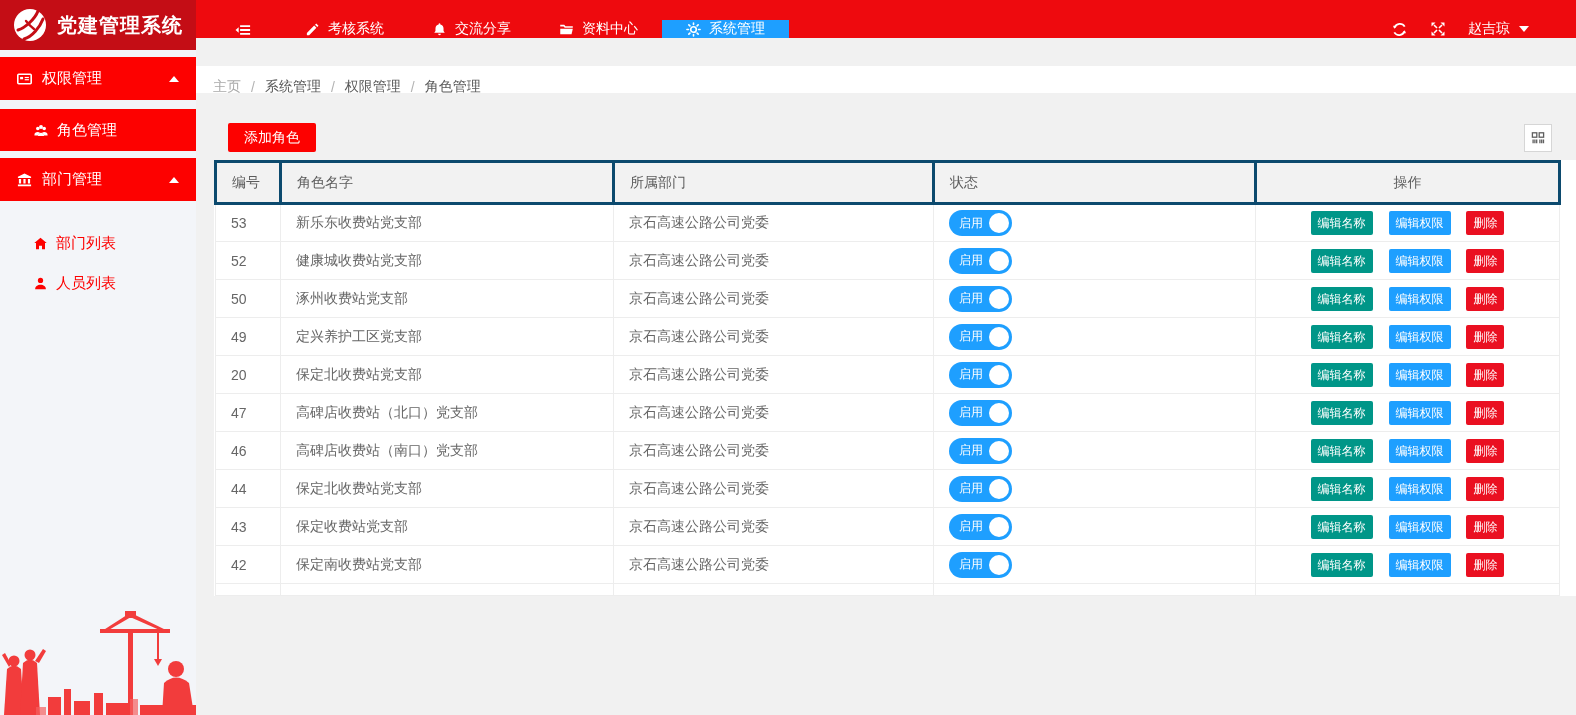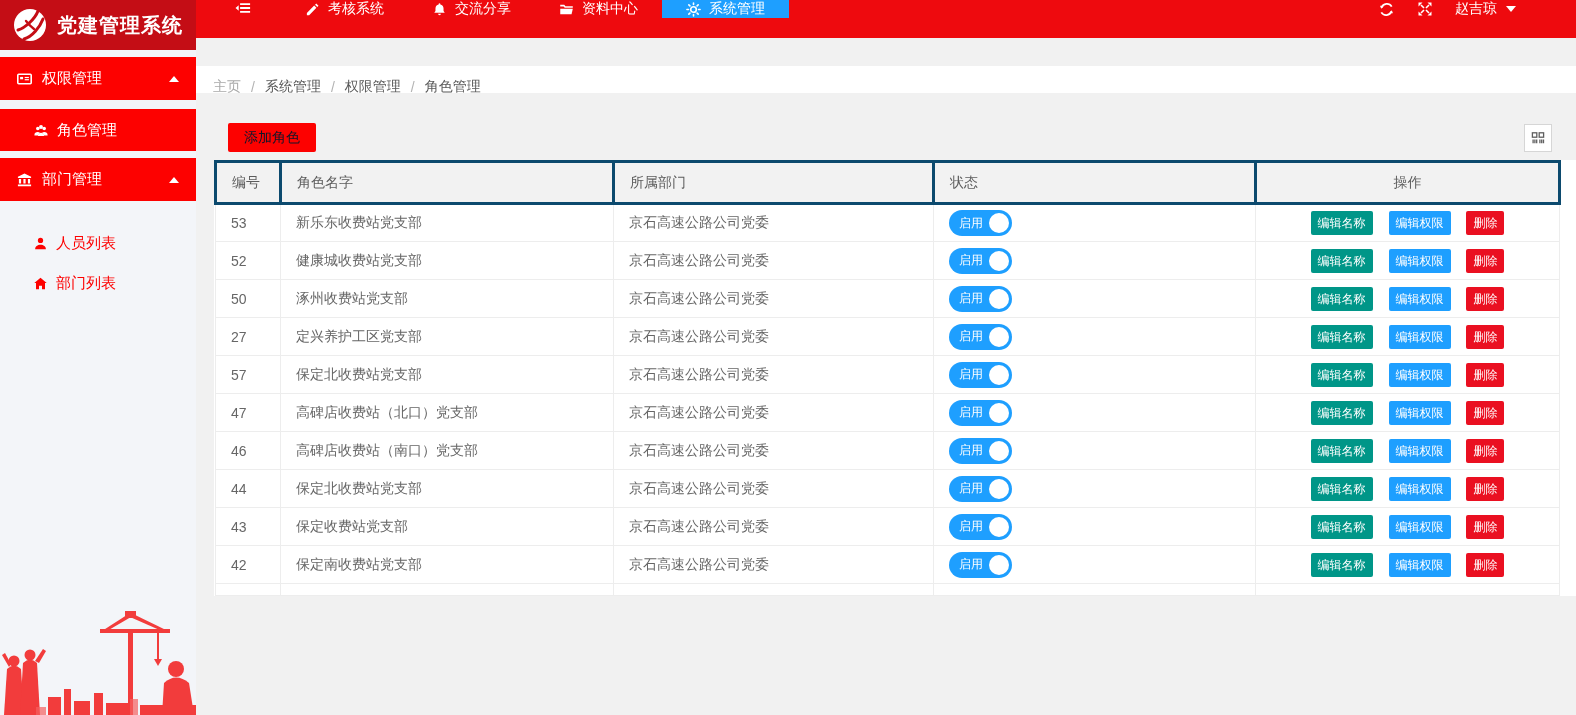--- a/index.html
+++ b/index.html
@@ -11,25 +11,25 @@
   body{
     width:1576px;height:715px;overflow:hidden;position:relative;
     font-family:"Liberation Sans","DejaVu Sans",sans-serif;background:#f1f1f1;
   }
   svg{display:block;}
 
   
   .topbar{position:absolute;top:0;left:0;width:1576px;height:38px;display:flex;}
   .logo-area{width:196px;height:50px;background:var(--logo-red,#c40d15);display:flex;align-items:center;gap:10px;padding-left:13px;flex:none;}
   .app-title{color:#fff;font-size:20px;font-weight:bold;letter-spacing:1px;white-space:nowrap;}
-  .topnav{flex:1;background:var(--nav-red,#ee0a0e);display:flex;align-items:flex-start;color:#fff;}
+  .topnav{flex:1;background:var(--nav-red,#ee0a0e);display:flex;align-items:flex-end;color:#fff;}
   .menu-toggle{display:flex;align-items:center;padding:0 30px 0 38px;cursor:pointer;}
   .nav-item{display:flex;align-items:center;gap:8px;padding:0 24px;font-size:14px;cursor:pointer;white-space:nowrap;}
   .nav-item.active{background:var(--active-blue,#1e9fff);}
-  .nav-right{margin-left:auto;display:flex;align-items:center;gap:22px;padding-right:60px;}
+  .nav-right{margin-left:auto;display:flex;align-items:center;gap:22px;padding-right:47px;}
   .icon-btn{cursor:pointer;display:flex;align-items:center;}
   .user{display:flex;align-items:center;gap:9px;font-size:14px;cursor:pointer;}
   .caret-down{width:0;height:0;border-left:5px solid transparent;border-right:5px solid transparent;border-top:6px solid #fff;}
 
   
   .sidebar{position:absolute;top:50px;left:0;width:196px;height:665px;background:#f3f5f9;overflow:hidden;}
   .side-inner{padding-top:7px;position:relative;z-index:2;}
   .menu-parent{height:43px;background:var(--menu-red,#fd0100);color:#fff;display:flex;align-items:center;padding:0 17px 0 16px;margin-bottom:9px;font-size:15px;cursor:pointer;}
   .mi{display:flex;margin-right:9px;flex:none;}
   .arrow-up{margin-left:auto;width:0;height:0;border-left:5px solid transparent;border-right:5px solid transparent;border-bottom:6px solid #fff;}
@@ -43,21 +43,21 @@
   
   .breadbar{position:absolute;left:196px;top:66px;width:1543px;height:43px;background:#fff;border-bottom:1px solid #e9e9e9;display:flex;align-items:center;padding-left:17px;font-size:14px;}
   .bc-home{color:#a9a9a9;cursor:pointer;text-decoration:none;}
   .bc-item{color:#595959;cursor:pointer;}
   .bc-current{color:#595959;}
   .bc-sep{color:#b3b3b3;margin:0 10px;}
 
   
   .content{position:absolute;left:196px;top:93px;width:1380px;height:622px;background:#f1f1f1;padding:22px 0 0 14px;overflow:hidden;}
   .toolbar{height:45px;display:flex;align-items:center;justify-content:space-between;padding:0 24px 0 18px;}
-  .add-btn{background:var(--menu-red,#fd0100);color:#0f172a;border:none;height:29px;padding:0 16px;font-size:14px;border-radius:2px;cursor:pointer;font-family:inherit;}
+  .add-btn{background:var(--menu-red,#fd0100);color:#ffffff;border:none;height:29px;padding:0 16px;font-size:14px;border-radius:2px;cursor:pointer;font-family:inherit;}
   .cols-btn{width:28px;height:28px;background:#fff;border:1px solid #d6d6d6;display:flex;align-items:center;justify-content:center;padding:0;cursor:pointer;}
 
   .table-wrap{margin-left:4px;background:#fff;padding-right:15px;}
   table{width:100%;border-collapse:collapse;table-layout:fixed;}
   th{background:#f2f2f2;font-weight:400;color:#5c5c5c;text-align:left;height:42px;padding:0 0 0 15px;border:3px solid #0c4a6e;font-size:14px;}
   th.center{text-align:center;padding-left:0;}
   td{height:38px;color:#666;font-size:14px;padding:0 0 0 15px;border:1px solid #ededed;background:#fff;}
   td.ops{text-align:center;padding:0;}
   tr.stub td{height:12px;}
 
@@ -201,33 +201,33 @@
         </svg>
       </span>
       <span>部门管理</span>
       <span class="arrow-up"></span>
     </div>
 
     <div class="submenu">
       <div class="menu-child plain">
         <span class="mi">
           <svg width="15" height="15" viewBox="0 0 16 16" fill="var(--menu-red,#fd0100)">
+            <path d="M8 1.8l6.6 5.6h-1.8V14H9.6v-3.7H6.4V14H3.2V7.4H1.4z"></path>
+          </svg>
+        </span>
+        <span>部门列表</span>
+      </div>
+      <div class="menu-child plain">
+        <span class="mi">
+          <svg width="15" height="15" viewBox="0 0 16 16" fill="var(--menu-red,#fd0100)">
             <circle cx="8" cy="4.7" r="2.8"></circle>
             <path d="M2.3 14c0-2.9 2.5-4.6 5.7-4.6s5.7 1.7 5.7 4.6z"></path>
           </svg>
         </span>
         <span>人员列表</span>
-      </div>
-      <div class="menu-child plain">
-        <span class="mi">
-          <svg width="15" height="15" viewBox="0 0 16 16" fill="var(--menu-red,#fd0100)">
-            <path d="M8 1.8l6.6 5.6h-1.8V14H9.6v-3.7H6.4V14H3.2V7.4H1.4z"></path>
-          </svg>
-        </span>
-        <span>部门列表</span>
       </div>
     </div>
   </div>
 
   <span class="illustration">
     <svg width="196" height="110" viewBox="0 0 196 110">
       <g fill="#f23c3c">
 
         <circle cx="14" cy="56" r="5.5"></circle>
         <path d="M7 64 q7 -7 14 0 l3 46 h-20 z"></path>
@@ -351,37 +351,37 @@
         <span class="switch-knob"></span>
       </span>
     </td>
     <td class="ops">
       <button class="btn btn-green">编辑名称</button>
       <button class="btn btn-blue">编辑权限</button>
       <button class="btn btn-del">删除</button>
     </td>
   </tr>
           <tr>
-    <td>27</td>
+    <td>49</td>
     <td>定兴养护工区党支部</td>
     <td>京石高速公路公司党委</td>
     <td>
       <span class="switch">
         <span class="switch-label">启用</span>
         <span class="switch-knob"></span>
       </span>
     </td>
     <td class="ops">
       <button class="btn btn-green">编辑名称</button>
       <button class="btn btn-blue">编辑权限</button>
       <button class="btn btn-del">删除</button>
     </td>
   </tr>
           <tr>
-    <td>57</td>
+    <td>20</td>
     <td>保定北收费站党支部</td>
     <td>京石高速公路公司党委</td>
     <td>
       <span class="switch">
         <span class="switch-label">启用</span>
         <span class="switch-knob"></span>
       </span>
     </td>
     <td class="ops">
       <button class="btn btn-green">编辑名称</button>

